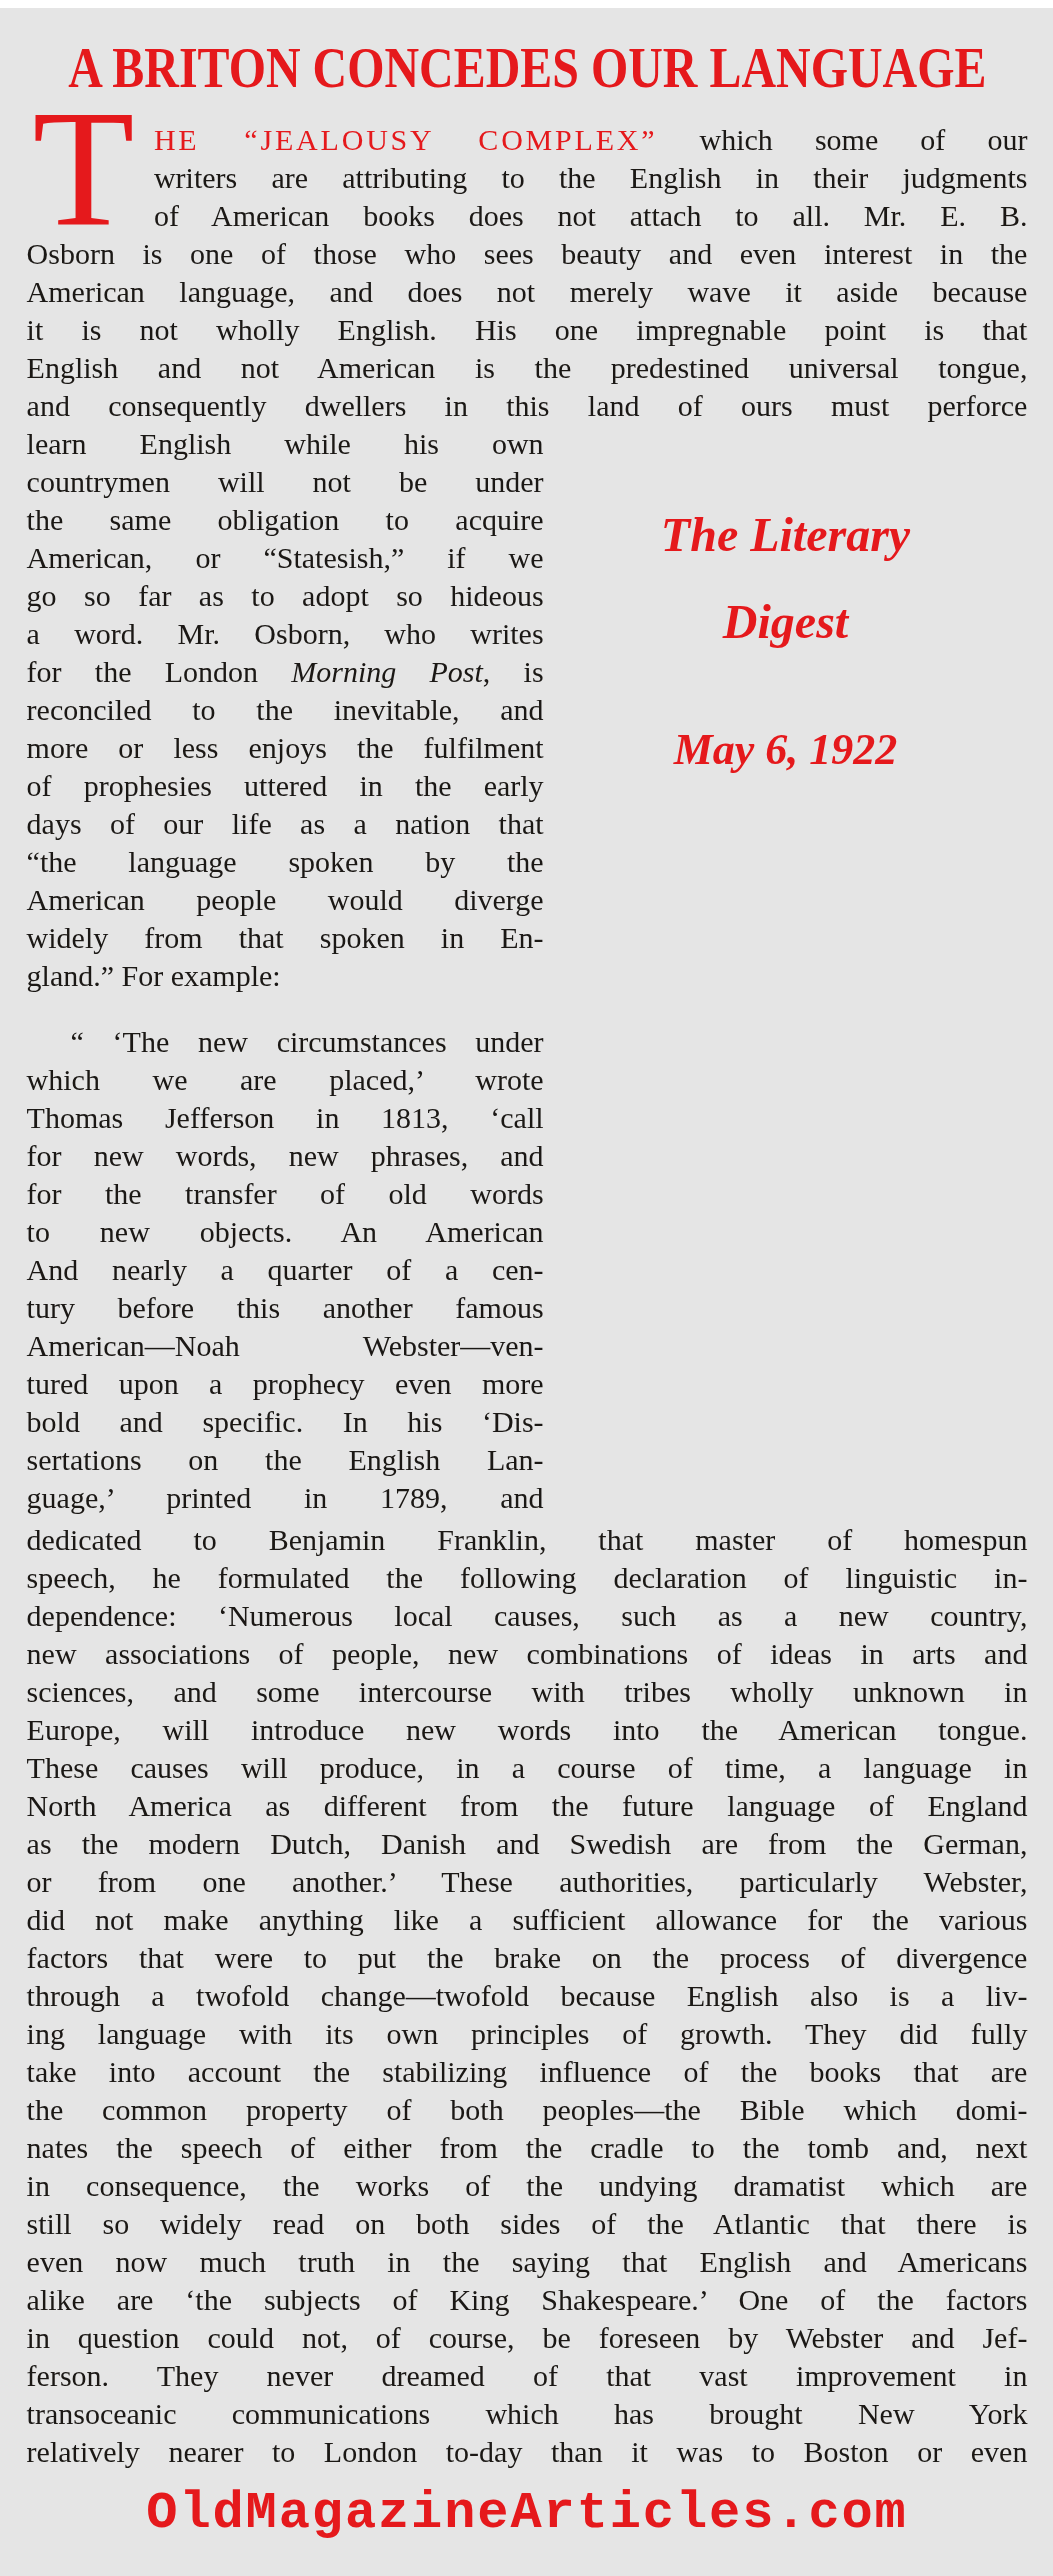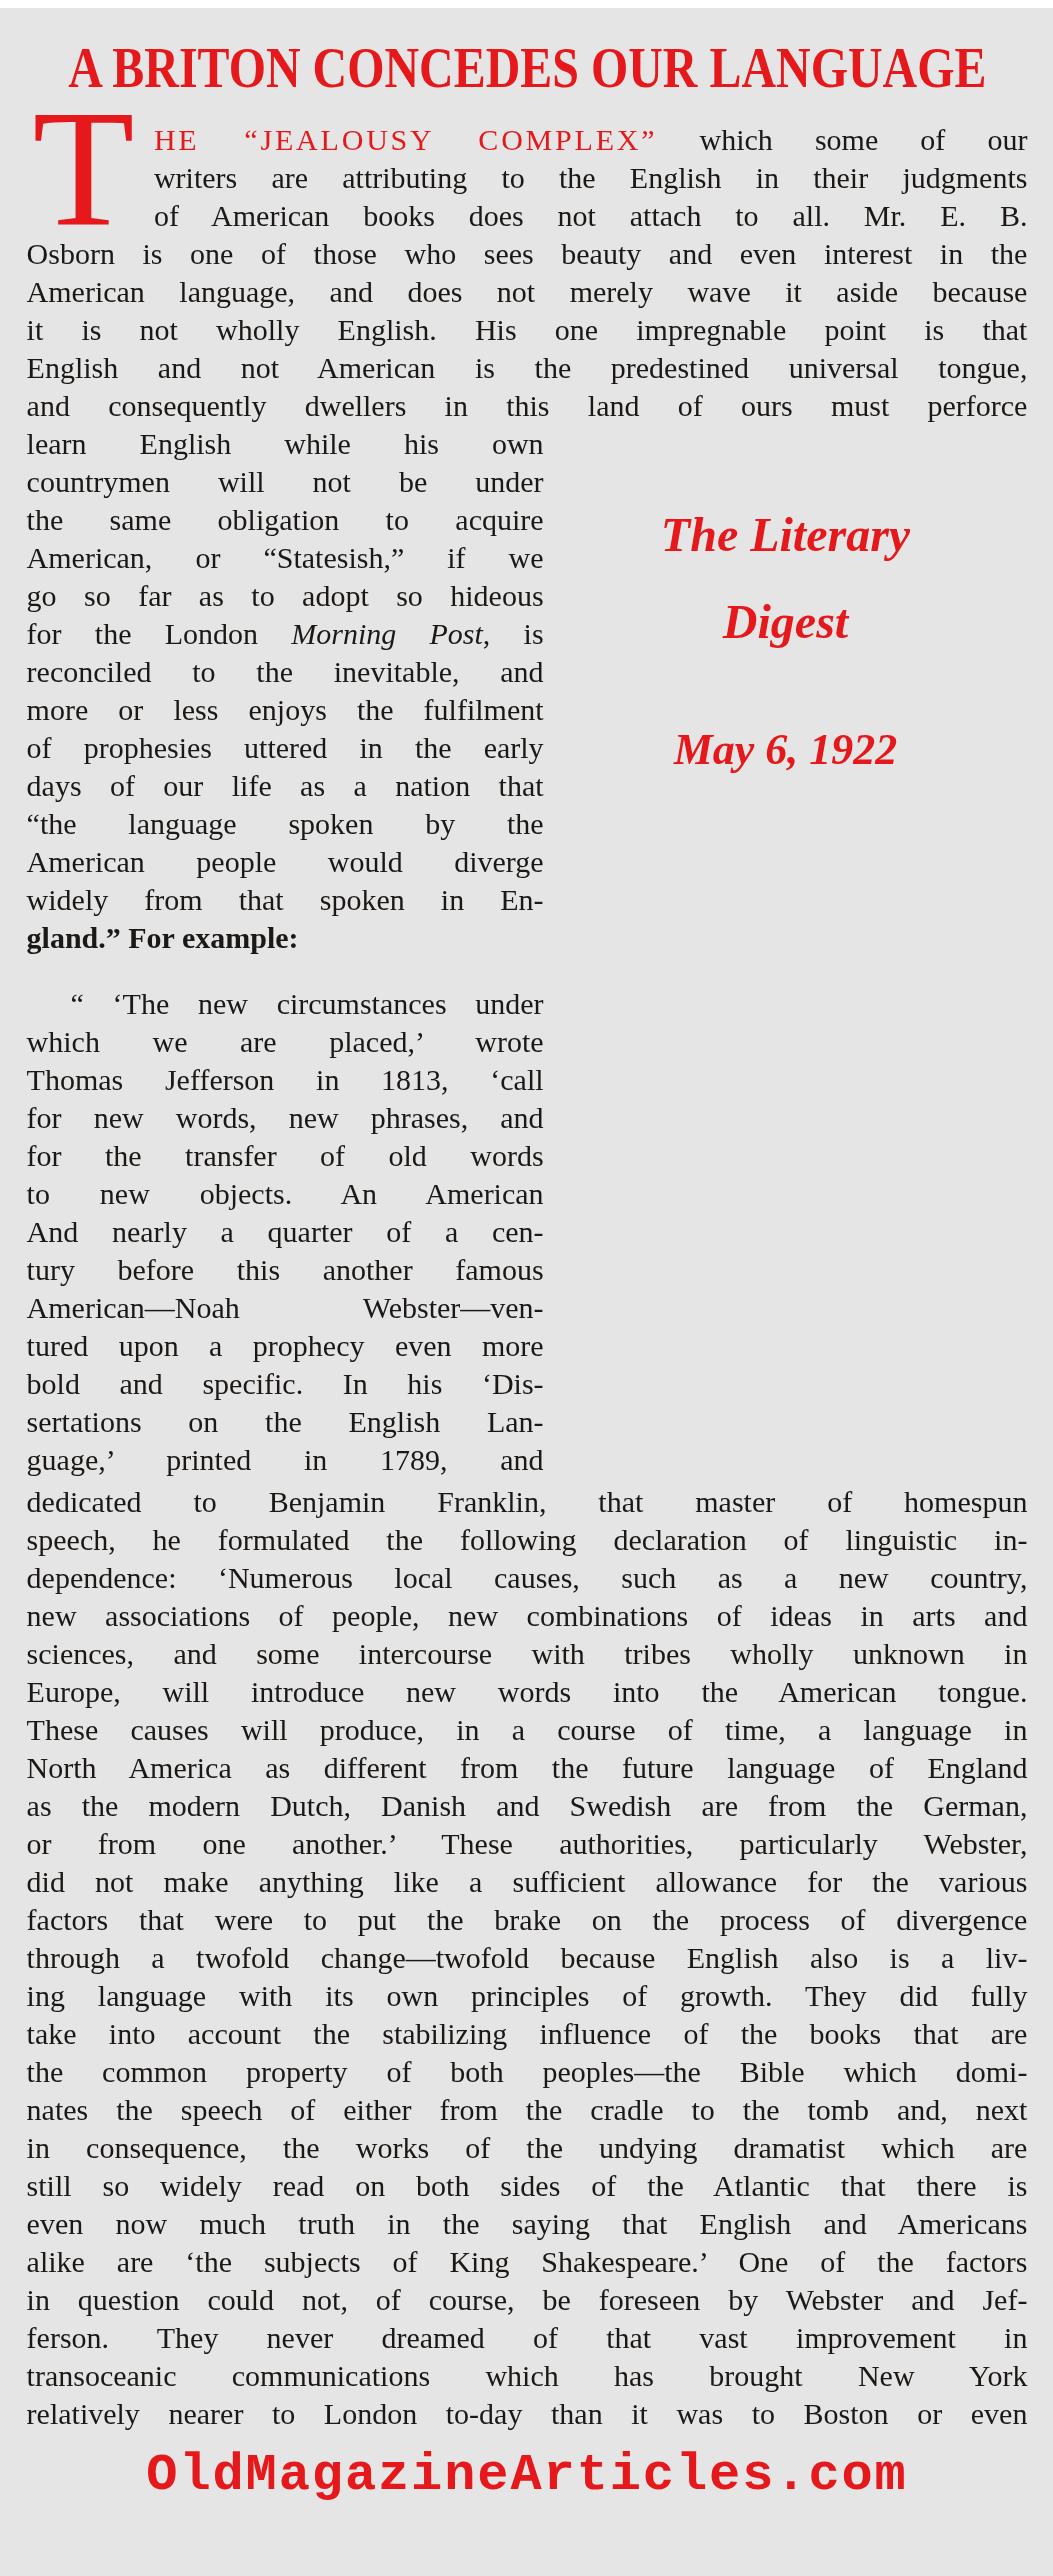--- a/index.html
+++ b/index.html
@@ -28,21 +28,21 @@
   .line {
     font-size:30px;
     line-height:38px;
     text-align:justify;
     text-align-last:justify;
   }
   .line span { }
   .red { color:#e5191c; }
   .lead { letter-spacing:2.8px; font-weight:normal; }
   .i { font-style:italic; }
-  .ta-left { text-align-last:left;font-weight:bold; }
+  .ta-left { text-align-last:left; }
   .fl { text-indent:44px; }
   .opening { }
   .dropcap {
     float:left;
     width:114px; height:112px;
     margin-right:13.3px;
     color:#e5191c;
     font-size:167px;
     line-height:95px;
     text-align:center;
@@ -96,20 +96,21 @@
   </div>
 
   <div class="twocol">
     <div class="col-left">
       <div>
           <div class="line"><span>learn English while his own</span></div>
           <div class="line"><span>countrymen will not be under</span></div>
           <div class="line"><span>the same obligation to acquire</span></div>
           <div class="line"><span>American, or “Statesish,” if we</span></div>
           <div class="line"><span>go so far as to adopt so hideous</span></div>
+          <div class="line"><span>a word.  Mr. Osborn, who writes</span></div>
           <div class="line"><span>for the London </span><span class="i">Morning Post</span><span>, is</span></div>
           <div class="line"><span>reconciled to the inevitable, and</span></div>
           <div class="line"><span>more or less enjoys the fulfilment</span></div>
           <div class="line"><span>of prophesies uttered in the early</span></div>
           <div class="line"><span>days of our life as a nation that</span></div>
           <div class="line"><span>“the language spoken by the</span></div>
           <div class="line"><span>American people would diverge</span></div>
           <div class="line"><span>widely from that spoken in En-</span></div>
           <div class="line ta-left"><span>gland.”  For example:</span></div>
         </div>

